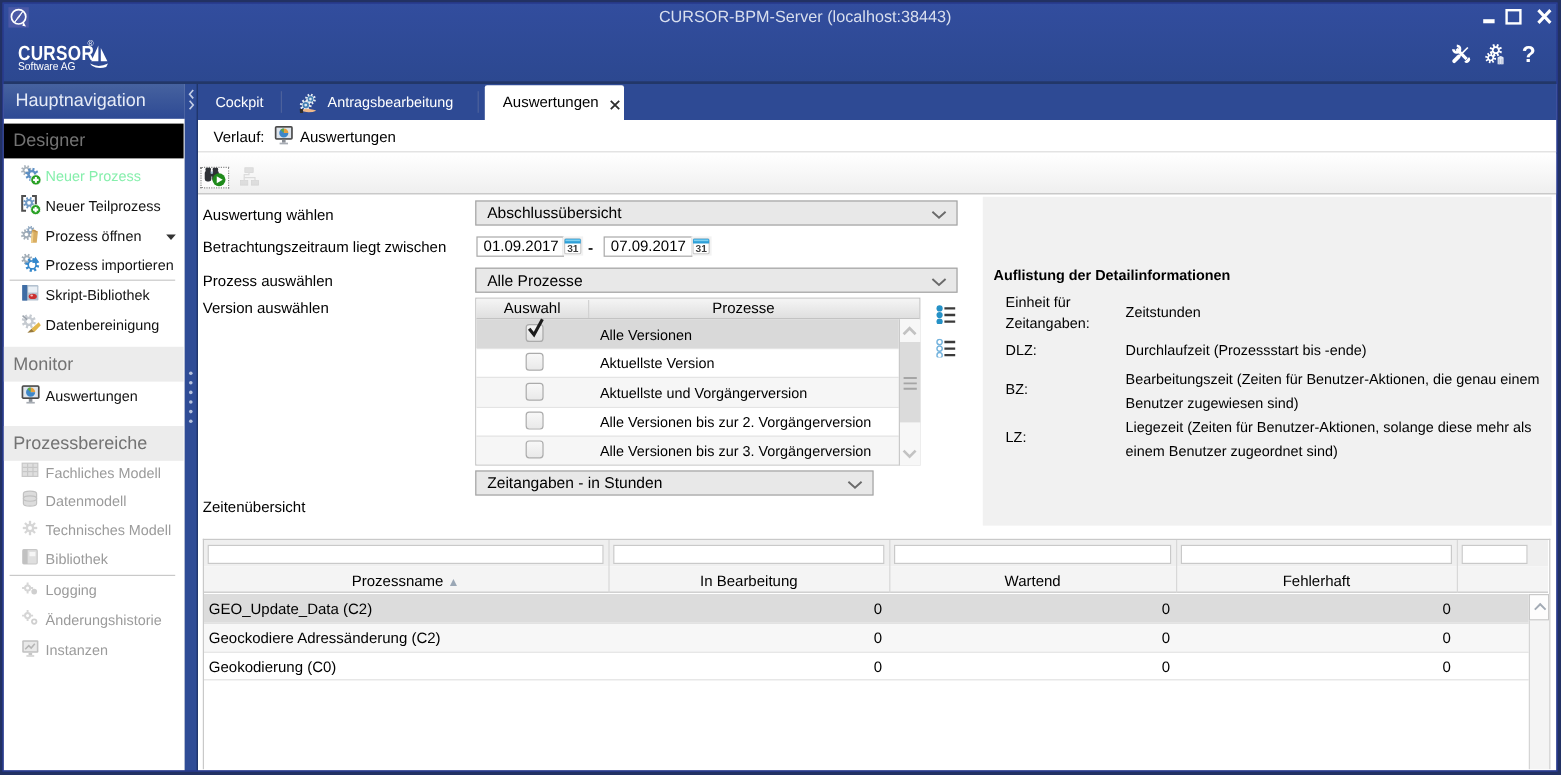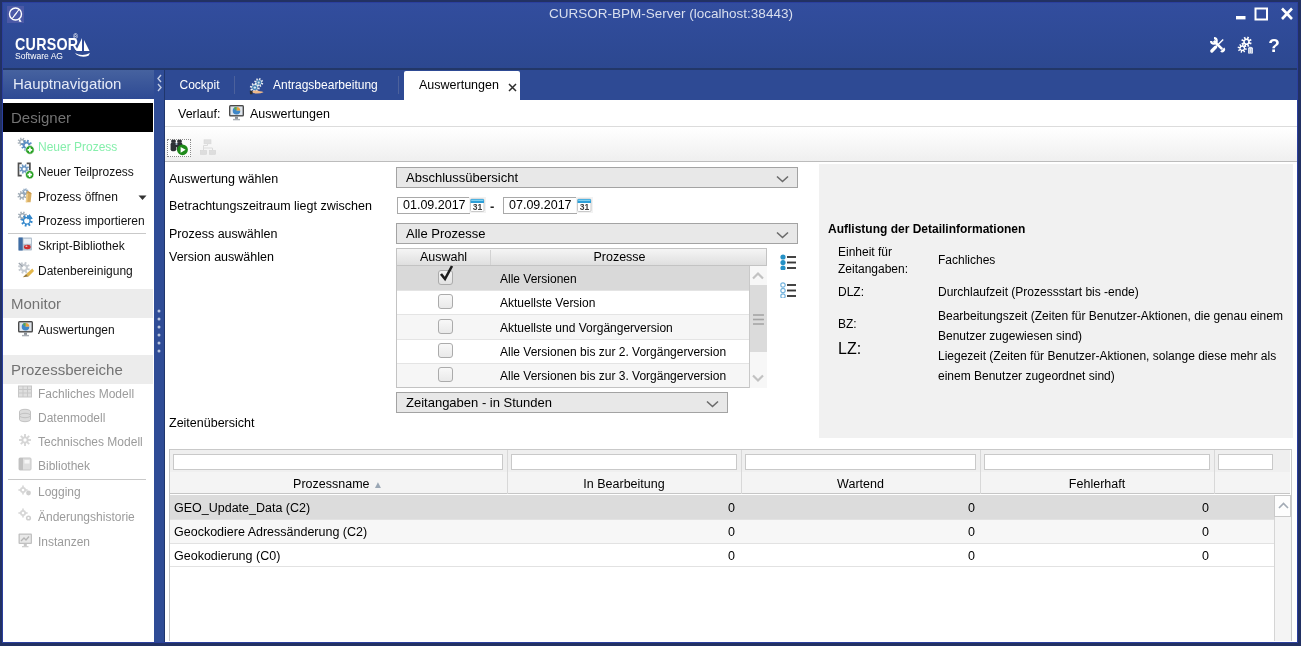--- a/index.html
+++ b/index.html
@@ -384,26 +384,26 @@
           <line x1="7" y1="8.5" x2="16" y2="8.5"></line>
           <line x1="7" y1="14" x2="16" y2="14"></line>
         </g>
       </svg>
 </div>
 <div id="rightpanel" style="font-size:0">
 <div class="abs" style="left:819px;top:164px;width:474px;height:274px;background:#f1f1f1"></div>
 <div class="abs" style="left:828px;top:222px;font-size:12px;font-weight:bold;color:#000">Auflistung der Detailinformationen</div>
 <div class="lbl" style="left:838px;top:245px;font-size:12px">Einheit für</div>
 <div class="lbl" style="left:838px;top:262px;font-size:12px">Zeitangaben:</div>
-<div class="lbl" style="left:938px;top:253px;font-size:12px">Fachliches</div>
+<div class="lbl" style="left:938px;top:253px;font-size:12px">Zeitstunden</div>
 <div class="lbl" style="left:838px;top:285px;font-size:12px">DLZ:</div>
 <div class="lbl" style="left:938px;top:285px;font-size:12px">Durchlaufzeit (Prozessstart bis -ende)</div>
 <div class="lbl" style="left:838px;top:317px;font-size:12px">BZ:</div>
 <div class="abs" style="left:938px;top:306px;width:352px;font-size:12px;line-height:20px;color:#000;white-space:normal">Bearbeitungszeit (Zeiten für Benutzer-Aktionen, die genau einem Benutzer zugewiesen sind)</div>
-<div class="lbl" style="left:838px;top:340px;font-size:16px">LZ:</div>
+<div class="lbl" style="left:838px;top:357px;font-size:12px">LZ:</div>
 <div class="abs" style="left:938px;top:346px;width:352px;font-size:12px;line-height:20px;color:#000;white-space:normal">Liegezeit (Zeiten für Benutzer-Aktionen, solange diese mehr als einem Benutzer zugeordnet sind)</div>
 </div>
 <div id="bigtable">
 <div class="abs" style="left:169px;top:449px;width:1123px;height:192px;border:1px solid #c9c9c9;border-bottom:none;background:#fff"></div>
 <div class="abs" style="left:170px;top:450px;width:1120px;height:22px;background:#efefef"></div>
 <div class="abs" style="left:170px;top:472px;width:1120px;height:22px;background:#f4f4f4;border-bottom:1px solid #c6c6c6"></div>
 
 <div class="abs" style="left:173px;top:454px;width:330px;height:16px;background:#fff;border:1px solid #c9c9c9"></div>
 <div class="abs" style="left:511px;top:454px;width:226px;height:16px;background:#fff;border:1px solid #c9c9c9"></div>
 <div class="abs" style="left:745px;top:454px;width:231px;height:16px;background:#fff;border:1px solid #c9c9c9"></div>

